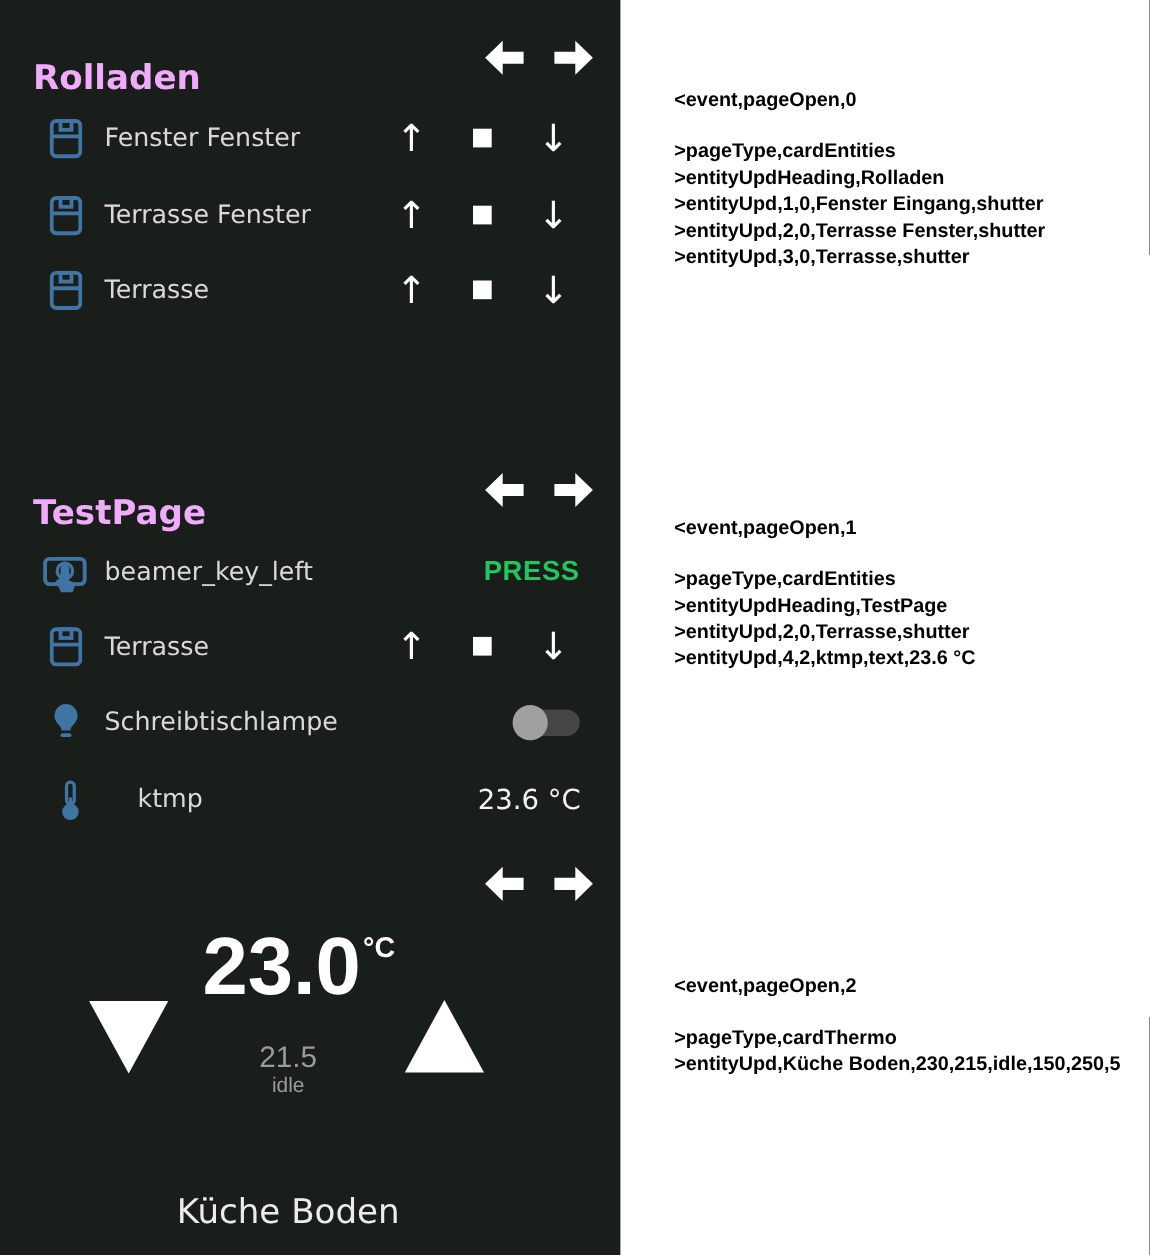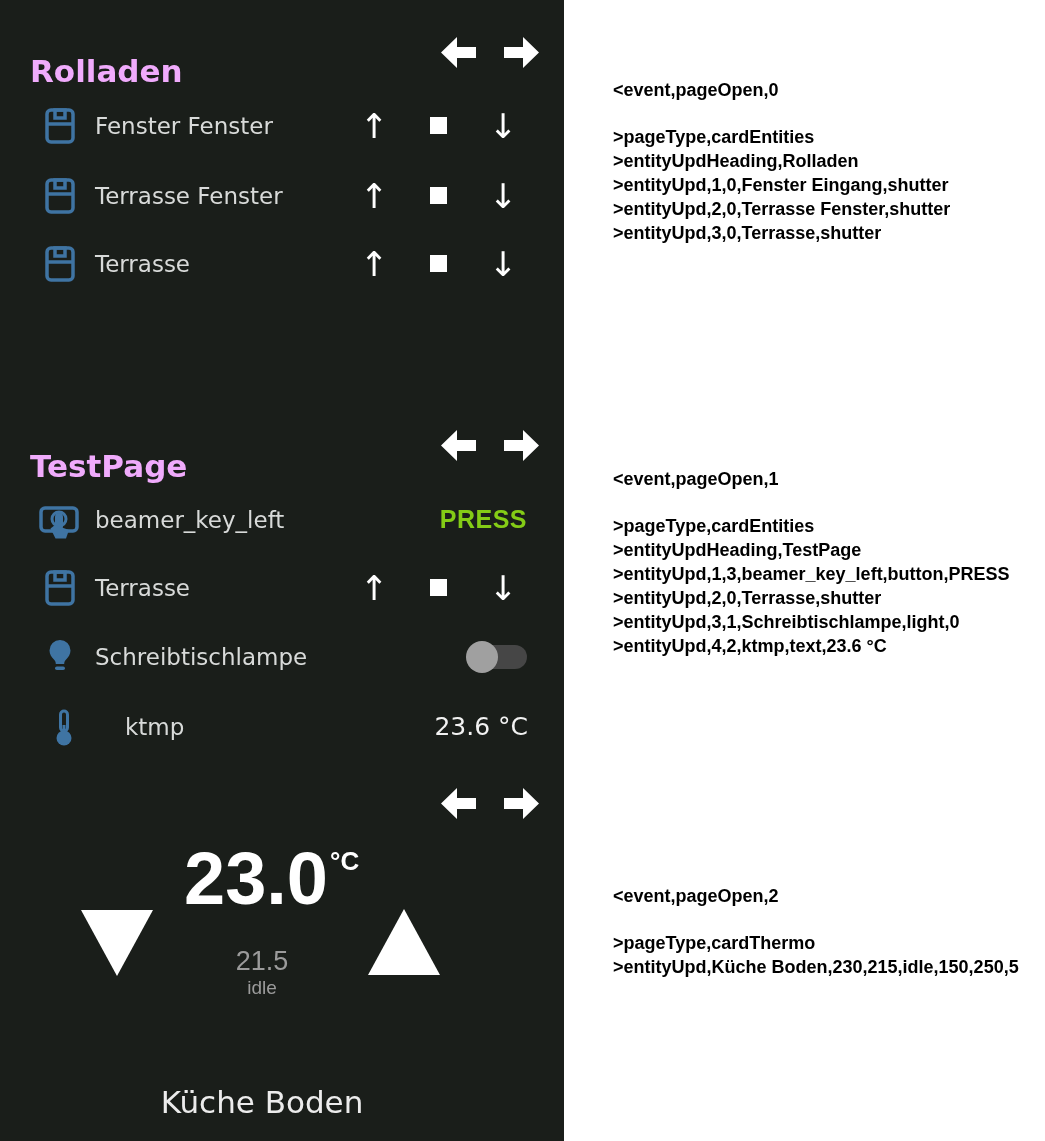--- a/index.html
+++ b/index.html
@@ -12,21 +12,21 @@
   .card{position:absolute;left:0;width:564px;}
   .card-title{position:absolute;left:30px;color:#f0abfc;font-size:31px;line-height:36px;
     font-family:"DejaVu Sans","Liberation Sans",sans-serif;}
   .nav-btn{position:absolute;width:37px;height:33px;cursor:pointer;}
   .row-icon{position:absolute;left:42px;width:36px;text-align:center;}
   .row-label{position:absolute;left:95px;color:#d8dad9;font-size:23px;line-height:27px;
     font-family:"DejaVu Sans","Liberation Sans",sans-serif;}
   .ctl-arrow{position:absolute;width:38px;text-align:center;color:#ffffff;font-size:34px;
     line-height:40px;font-family:"DejaVu Sans",sans-serif;cursor:pointer;}
   .ctl-stop{position:absolute;width:17px;height:17px;background:#ffffff;cursor:pointer;}
-  .press{position:absolute;right:37px;color:#84cc16;font-size:25px;font-weight:bold;
+  .press{position:absolute;right:37px;color:#22c55e;font-size:25px;font-weight:bold;
     letter-spacing:0.5px;cursor:pointer;}
   .value{position:absolute;right:36px;color:#f2f2f2;font-size:25px;
     font-family:"DejaVu Sans","Liberation Sans",sans-serif;}
   .toggle-track{position:absolute;left:470px;width:57px;height:24px;border-radius:12px;
     background:#464646;cursor:pointer;}
   .toggle-knob{position:absolute;left:466px;width:32px;height:32px;border-radius:50%;
     background:#a0a0a0;cursor:pointer;}
   
   .thermo-temp{position:absolute;left:136px;width:240px;text-align:center;color:#ffffff;
     font-size:74px;font-weight:bold;line-height:74px;
@@ -205,23 +205,21 @@
   <p>&gt;entityUpdHeading,Rolladen</p>
   <p>&gt;entityUpd,1,0,Fenster Eingang,shutter</p>
   <p>&gt;entityUpd,2,0,Terrasse Fenster,shutter</p>
   <p>&gt;entityUpd,3,0,Terrasse,shutter</p>
 </div>
 
 <div class="proto" style="top:467px;">
   <p class="ev">&lt;event,pageOpen,1</p>
   <p>&gt;pageType,cardEntities</p>
   <p>&gt;entityUpdHeading,TestPage</p>
-  <p>&gt;entityUpd,1,3,beamer_key_left,button,PRESS</p>
   <p>&gt;entityUpd,2,0,Terrasse,shutter</p>
-  <p>&gt;entityUpd,3,1,Schreibtischlampe,light,0</p>
   <p>&gt;entityUpd,4,2,ktmp,text,23.6 °C</p>
 </div>
 
 <div class="proto" style="top:884px;">
   <p class="ev">&lt;event,pageOpen,2</p>
   <p>&gt;pageType,cardThermo</p>
   <p>&gt;entityUpd,Küche Boden,230,215,idle,150,250,5</p>
 </div>
 
 </body></html>

